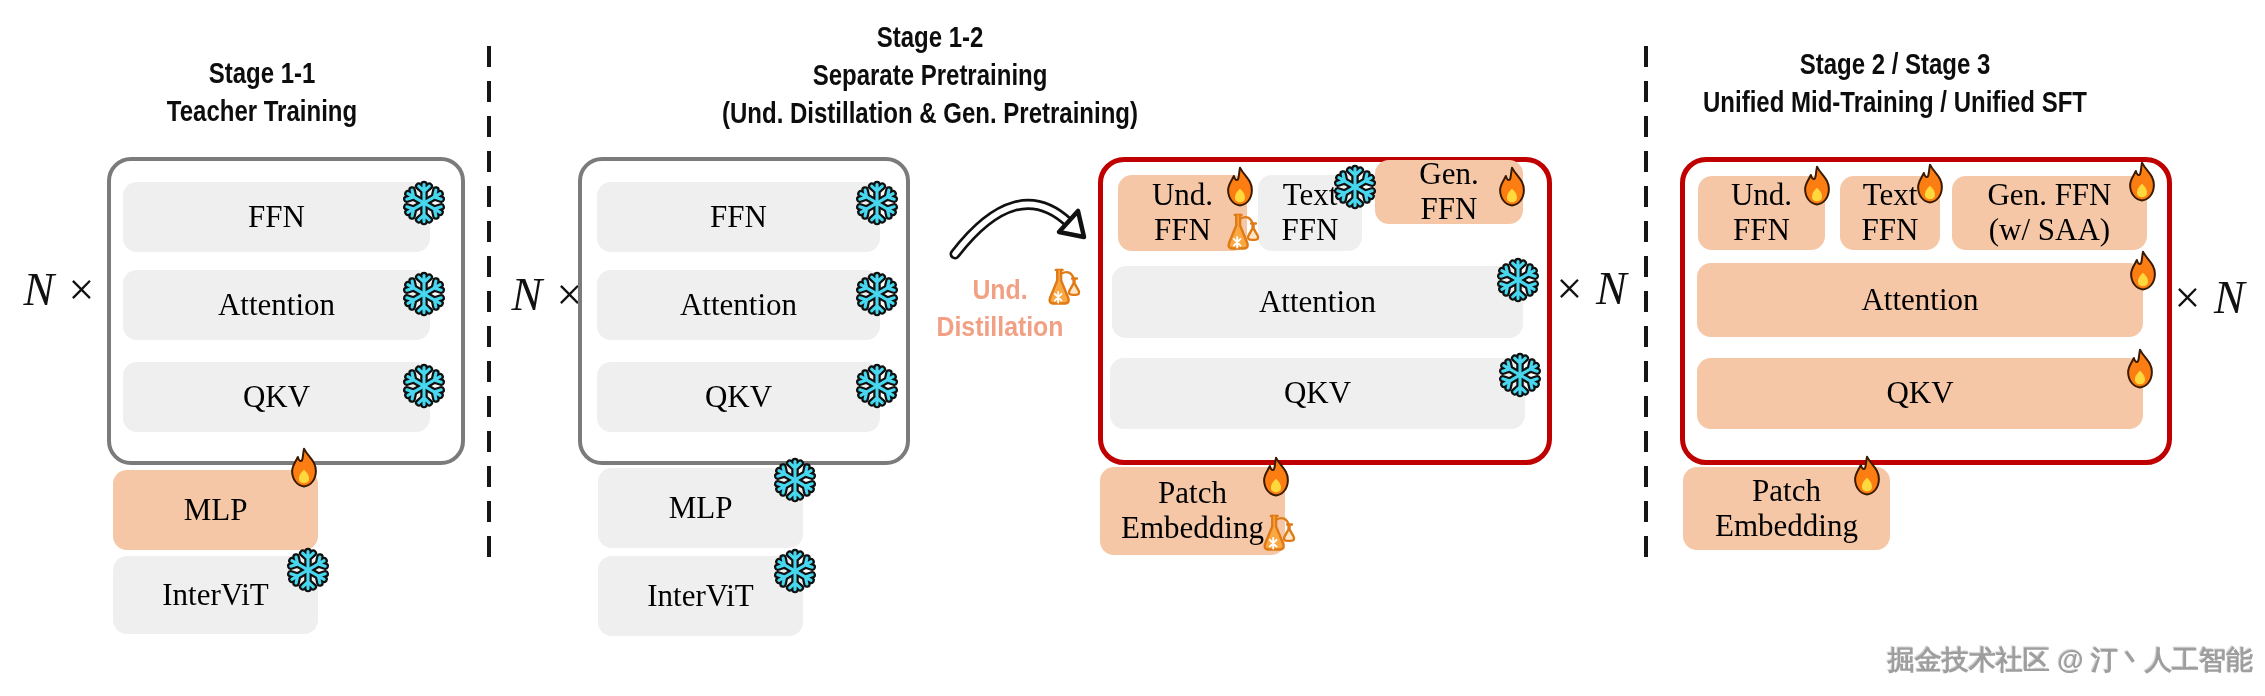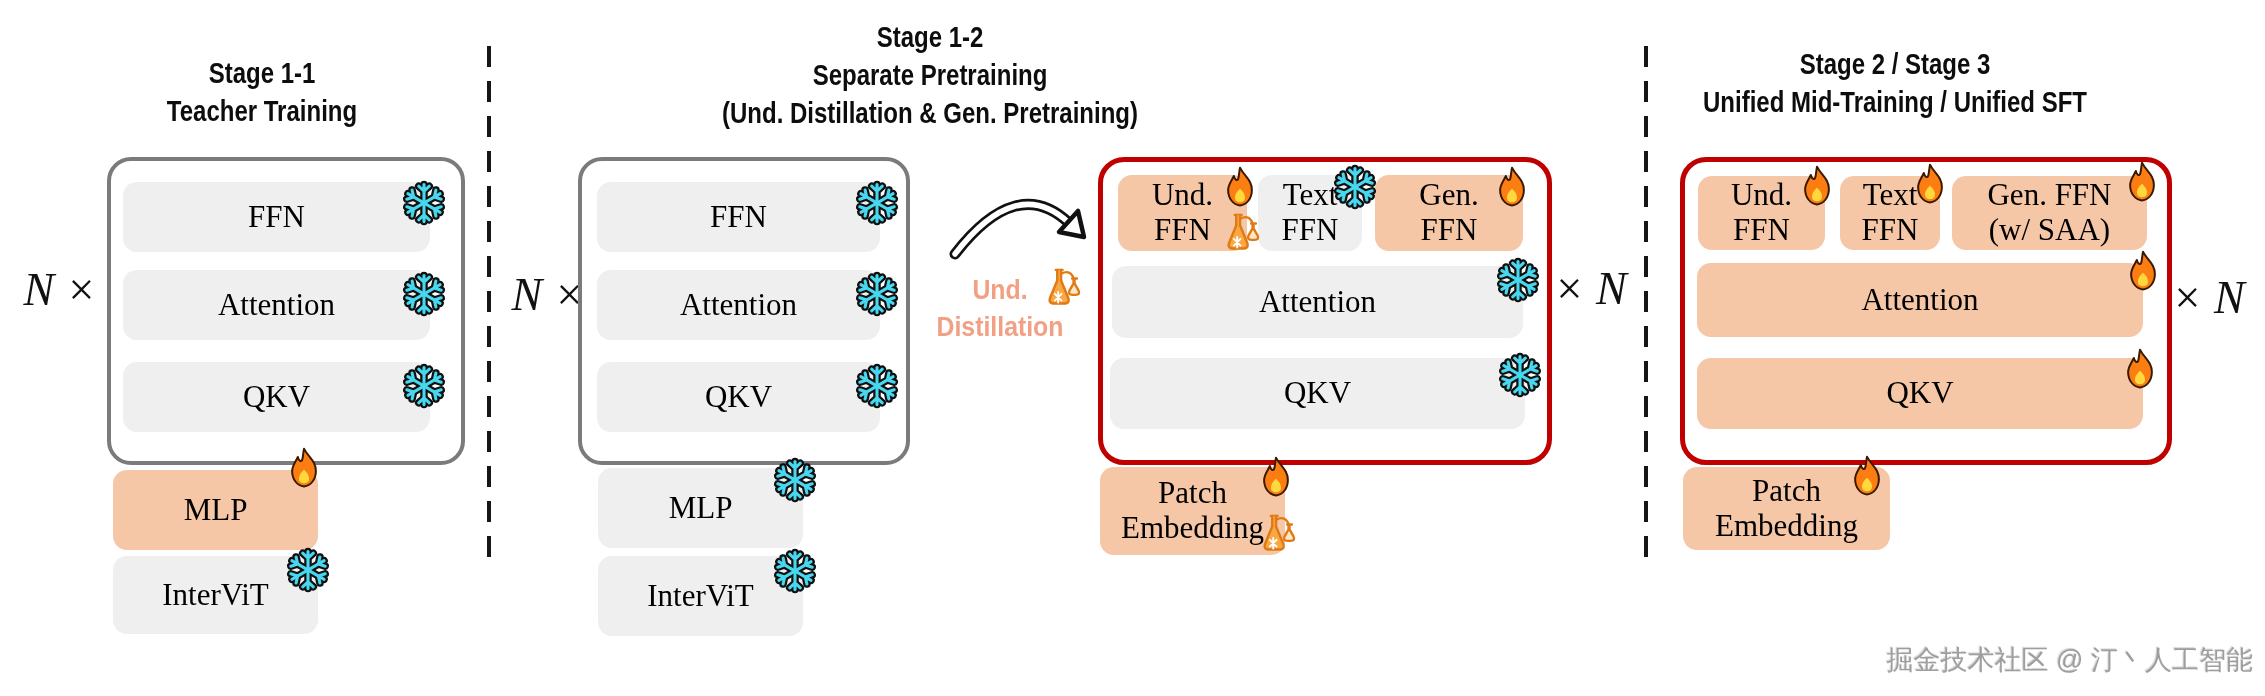--- a/index.html
+++ b/index.html
@@ -14,21 +14,21 @@
   .sbox{position:absolute;border:5px solid #C00000;border-radius:26px;background:#fff;}
   .title{position:absolute;text-align:center;font-weight:700;font-size:30px;line-height:38px;
          color:#0d0d0d;transform:scaleX(.8);transform-origin:center top;}
   .mult{position:absolute;font-family:"Liberation Serif","DejaVu Serif",serif;font-style:italic;
         font-size:46px;line-height:56px;text-align:center;color:#111;}
   .div-dash{position:absolute;width:4px;
         background:repeating-linear-gradient(to bottom,#161616 0 21px,transparent 21px 35px);}
   .ic{position:absolute;}
   .dlabel{position:absolute;left:905px;top:272px;width:190px;text-align:center;color:#F2A083;
         font-weight:700;font-size:27px;line-height:37px;transform:scaleX(.92);transform-origin:center top;}
-  .wm{position:absolute;right:12px;top:642px;font-size:27px;font-weight:400;color:#9e9e9e;
+  .wm{position:absolute;right:12px;top:642px;font-size:27px;font-weight:700;color:#9e9e9e;
         text-shadow:2px 2px 1px rgba(255,255,255,.95), -1px -1px 1px rgba(120,120,120,.35);}
 </style>
 </head>
 <body>
 
 <div id="canvas">
 
   <svg width="0" height="0" style="position:absolute">
     <defs>
       <g id="flakeG" fill="none" stroke-linecap="round" stroke-linejoin="round">
@@ -133,21 +133,21 @@
   </div>
   <svg class="ic" style="left:1039px;top:267px;width:48px;height:48px" viewBox="0 0 100 100">
       <use href="#alembicG"></use>
     </svg>
 
   <div class="sbox" style="left:1098px;top:157px;width:444px;height:298px"></div>
   <div class="blk peach" style="left:1118px;top:175px;width:129px;height:76px">Und.
 FFN</div>
   <div class="blk gray" style="left:1258px;top:175px;width:104px;height:76px">Text
 FFN</div>
-  <div class="blk peach" style="left:1375px;top:175px;width:148px;height:76px">Gen.
+  <div class="blk peach" style="left:1375px;top:160px;width:148px;height:64px">Gen.
 FFN</div>
   <div class="blk gray" style="left:1112px;top:266px;width:411px;height:72px">Attention</div>
   <div class="blk gray" style="left:1110px;top:358px;width:415px;height:71px">QKV</div>
   <div class="blk peach" style="left:1100px;top:467px;width:185px;height:88px">Patch
 Embedding</div>
 
   <svg class="ic" style="left:1218px;top:165px;width:44px;height:44px" viewBox="0 0 100 100">
       <use href="#fireG"></use>
     </svg>
   <svg class="ic" style="left:1218px;top:212px;width:48px;height:48px" viewBox="0 0 100 100">

